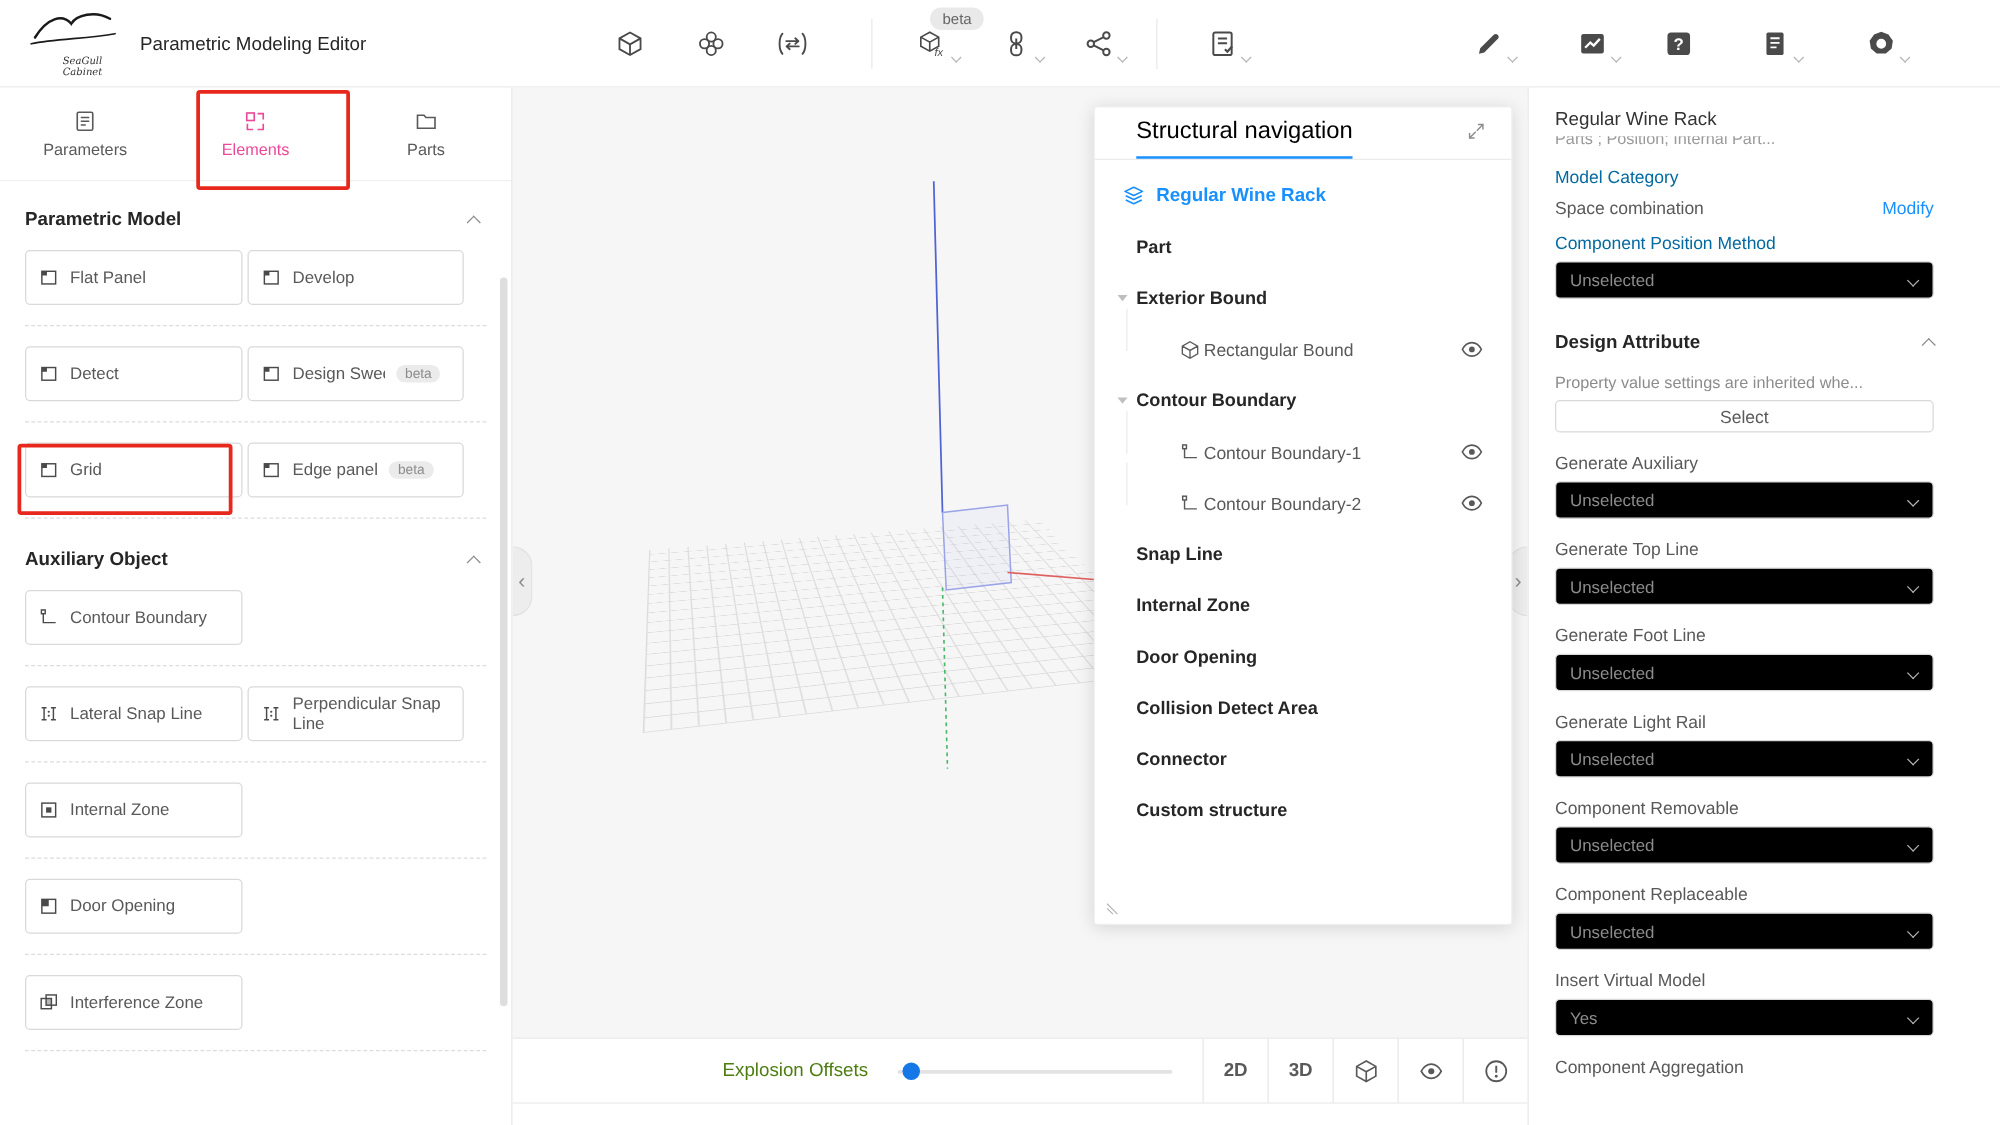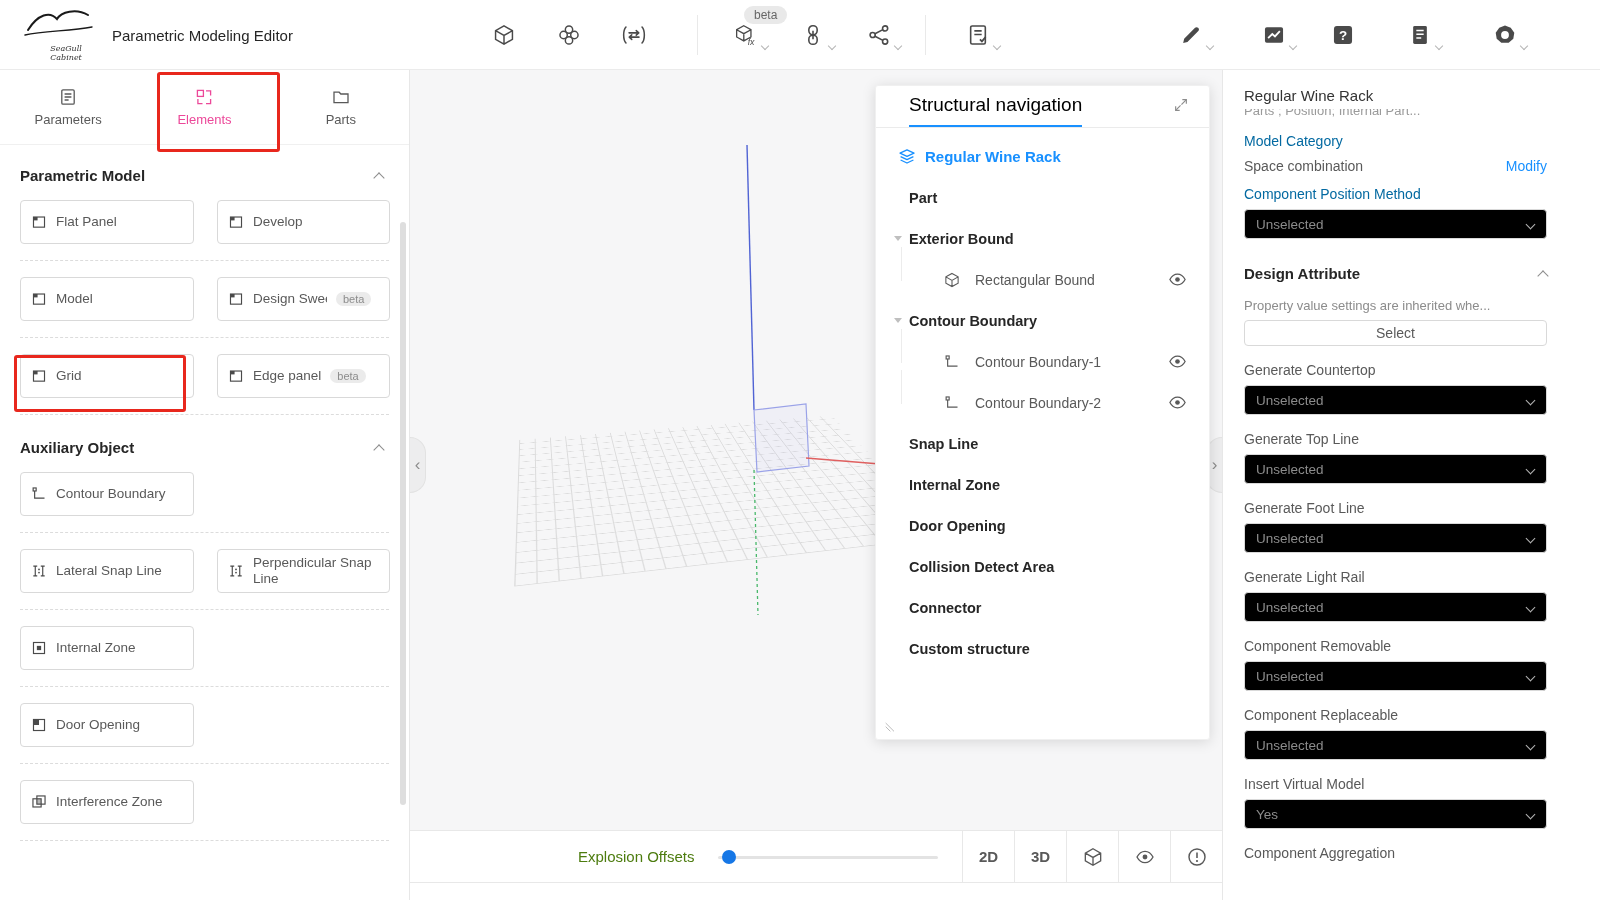--- a/index.html
+++ b/index.html
@@ -30,21 +30,21 @@
     border-right:1px solid #e7e7e7;z-index:10;overflow:hidden}
   .lp-tabs{display:flex;height:75px;border-bottom:1px solid #f0f0f0}
   .lp-tab{flex:1;display:flex;flex-direction:column;align-items:center;justify-content:center;
     gap:6px;color:#595959;cursor:pointer;font-size:13px}
   .lp-tab svg{width:18px;height:18px}
   .lp-tab.active{color:#ec4899}
   .lp-scroll{padding:0 20px;height:755px;overflow:hidden}
   .lp-sec-head{display:flex;align-items:center;justify-content:space-between;
     margin-top:22px;font-size:15px;font-weight:bold;color:#262626}
   .lp-sec-head .chev-up{margin-right:6px}
-  .lp-row{display:grid;grid-template-columns:174px 173px;column-gap:23px;
+  .lp-row{display:grid;grid-template-columns:174px 173px;column-gap:4px;
     padding:16px 0;border-bottom:1px dashed #dcdcdc}
   .lp-btn{position:relative;height:44px;border:1px solid #d9d9d9;border-radius:4px;background:#fff;
     display:flex;align-items:center;gap:9px;padding:0 10px;color:#595959;cursor:pointer;font-size:13.5px;line-height:1.15}
   .lp-btn svg{width:16px;height:16px;flex:0 0 16px;color:#4a4a4a}
   .beta-sm{background:#ebebeb;color:#8c8c8c;font-size:11px;padding:1px 7px;border-radius:9px;
     white-space:nowrap;flex:0 0 auto}
   .trunc{overflow:hidden;white-space:nowrap;max-width:74px}
   .lp-scrollbar{position:absolute;right:3px;top:152px;width:6px;height:583px;
     background:#dedede;border-radius:3px;cursor:pointer}
 
@@ -86,21 +86,21 @@
   .tr{position:relative;height:41px;display:flex;align-items:center;cursor:pointer}
   .tr-lbl{color:#595959;font-size:14px}
   .tr-lbl.g{color:#262626;font-weight:bold;font-size:14.5px}
   .tr-lbl.root{color:#1890ff;font-weight:bold;font-size:15px}
   .tr-root{padding-left:22px;gap:9px}
   .tr-root svg{width:18px;height:18px;color:#1890ff}
   .tr-group{padding-left:33px}
   .tr-cgroup{padding-left:18px;gap:7px}
   .caret{width:0;height:0;border-left:4.5px solid transparent;border-right:4.5px solid transparent;
     border-top:5.5px solid #bfbfbf}
-  .tr-child{padding-left:68px;gap:15px}
+  .tr-child{padding-left:68px;gap:3px}
   .tr-child::before{content:"";position:absolute;left:25px;top:-12px;height:34px;border-left:1px solid #ececec}
   .tr-child svg.obj{width:16px;height:16px;color:#595959}
   .eye{position:absolute;right:22px;top:11px;width:19px;height:19px;color:#595959;cursor:pointer}
   .eye svg{width:19px;height:19px}
   .sp-resize{position:absolute;left:6px;bottom:5px;width:14px;height:14px;color:#b0b0b0;cursor:nwse-resize;
     transform:scaleX(-1)}
   .sp-resize svg{width:12px;height:12px}
 
   
   .rightpanel{position:absolute;left:1222px;top:70px;width:378px;height:830px;background:#fff;
@@ -417,21 +417,21 @@
             </svg>
           <span>Develop</span>
         </div>
       </div>
 
       <div class="lp-row">
         <div class="lp-btn">
           <svg>
               <use href="#i-panel"></use>
             </svg>
-          <span>Model</span>
+          <span>Detect</span>
         </div>
         <div class="lp-btn">
           <svg>
               <use href="#i-panel"></use>
             </svg>
           <span class="trunc">Design Swee</span>
           <span class="beta-sm">beta</span>
         </div>
       </div>
 
@@ -652,21 +652,21 @@
 
       <div class="rp-sec">
         <span class="rp-sec-title">Design Attribute</span>
         <span class="chev-up"></span>
       </div>
 
       <div class="rp-note">Property value settings are inherited whe...</div>
       <div class="rp-select-btn">Select</div>
 
       <div class="field">
-        <div class="f-label">Generate Countertop</div>
+        <div class="f-label">Generate Auxiliary</div>
         <div class="dd">
             <span class="dd-val">Unselected</span>
             <span class="chev"></span>
           </div>
       </div>
       <div class="field">
         <div class="f-label">Generate Top Line</div>
         <div class="dd">
             <span class="dd-val">Unselected</span>
             <span class="chev"></span>

